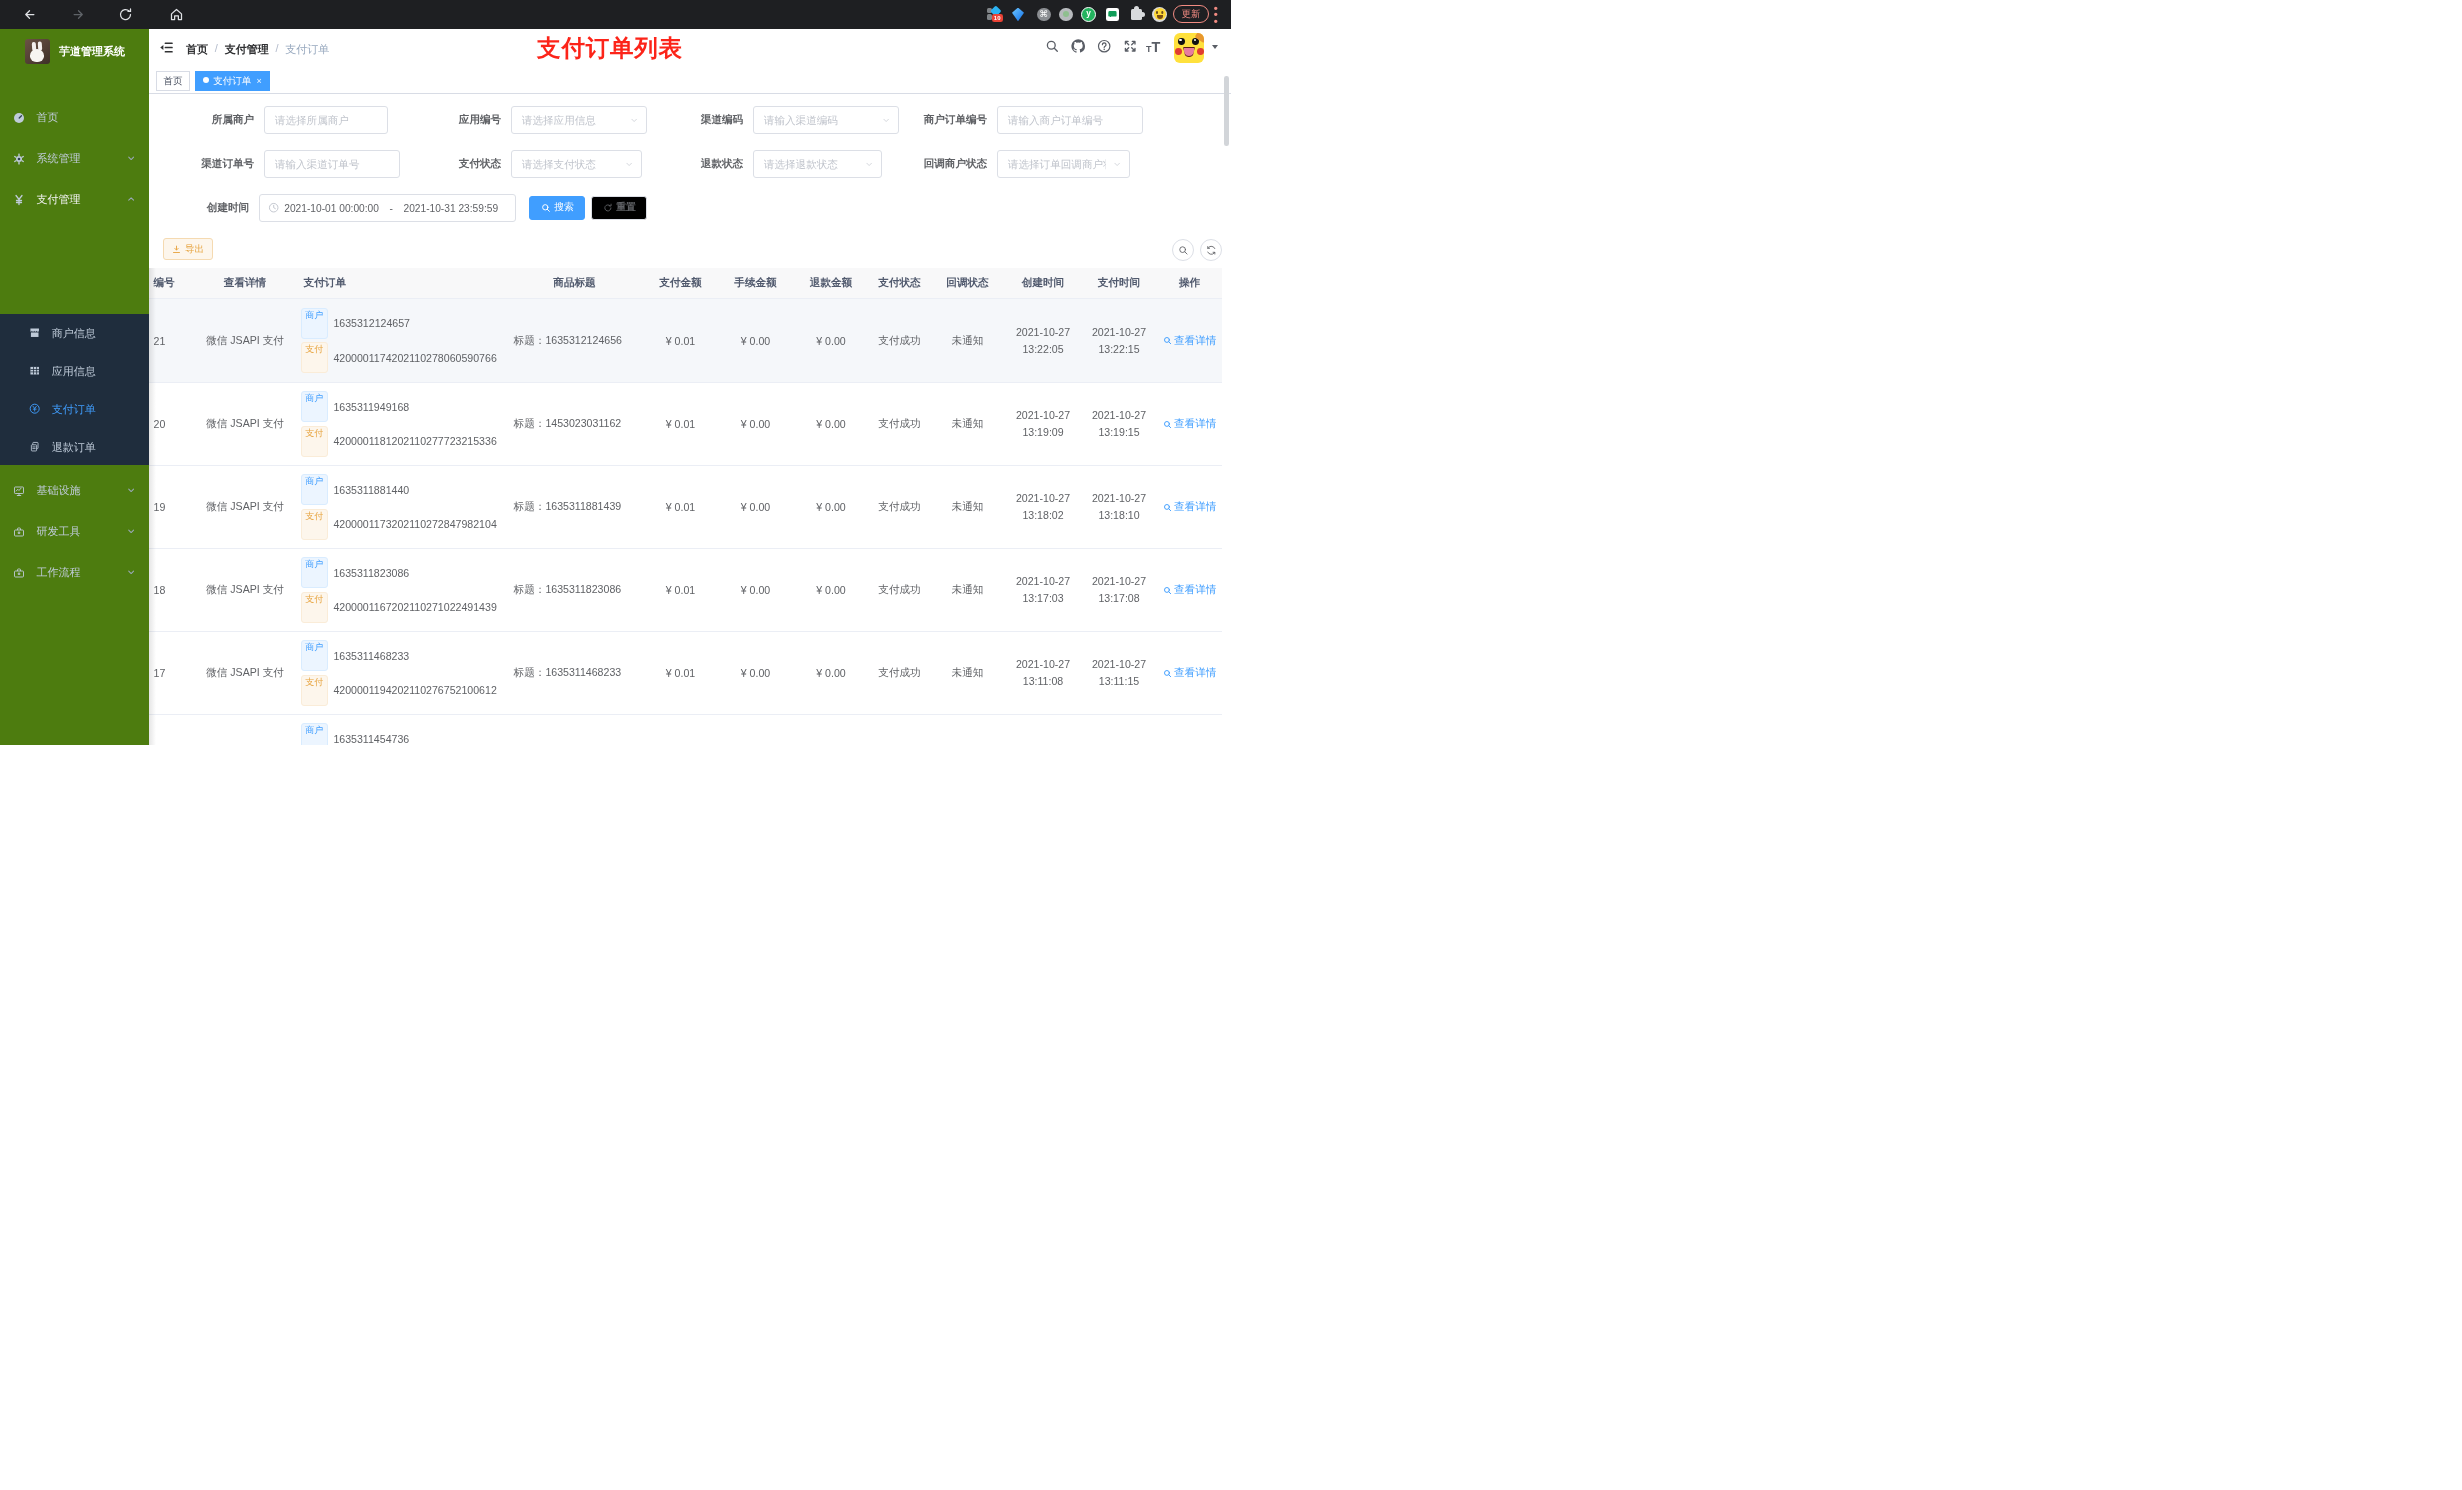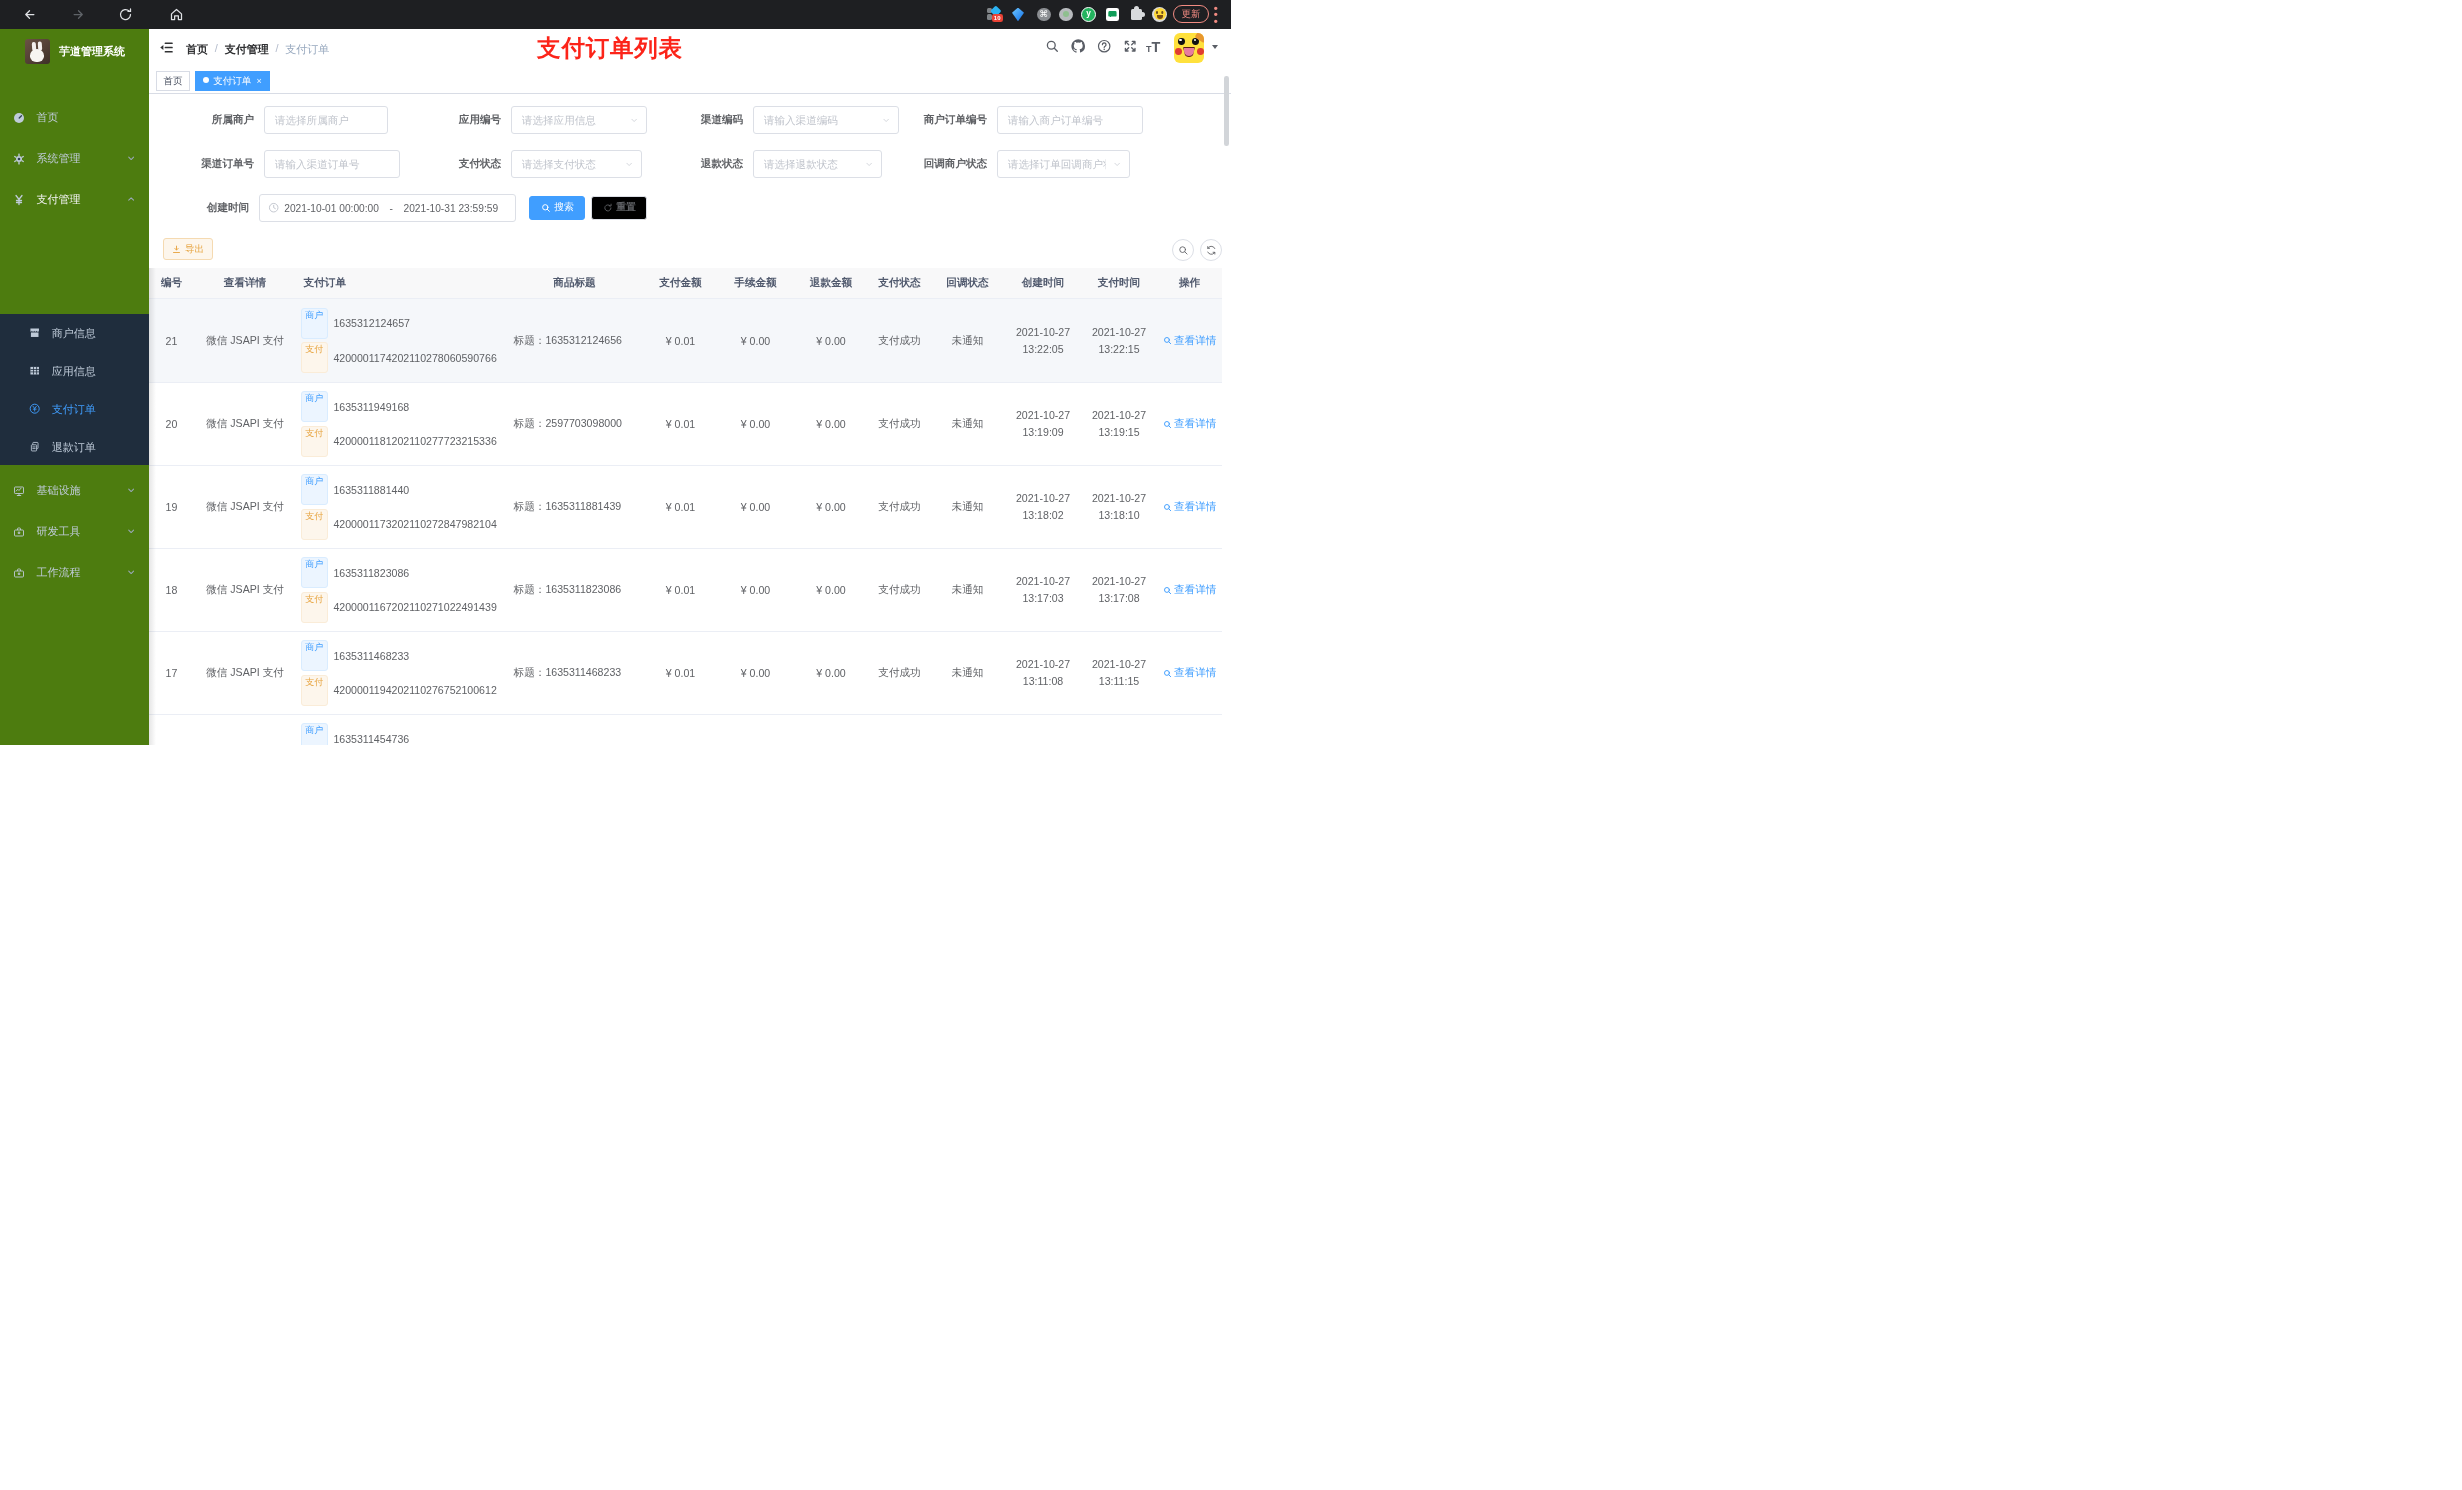--- a/index.html
+++ b/index.html
@@ -107,21 +107,21 @@
   
   #table { position:absolute; left:149px; top:268px; width:1073px; }
   #table::before { content:""; position:absolute; left:0; top:0; bottom:0; width:6.8px; background:linear-gradient(90deg,rgba(0,0,0,.10),rgba(0,0,0,0)); z-index:3; pointer-events:none; }
   .t-head { display:grid; grid-template-columns:45px 102px 210px 137px 75px 75px 76px 61px 75px 76px 76px 1fr; height:31px; background:#f8f8f9; border-bottom:0.8px solid #ebeef5; align-items:center; color:#515a6e; font-size:10.6px; font-weight:bold; }
   .t-row { display:grid; grid-template-columns:45px 102px 210px 137px 75px 75px 76px 61px 75px 76px 76px 1fr; height:83px; align-items:center; font-size:10.6px; color:#606266; background:#fff; }
   .t-row:first-child { background:#f5f7fa; }
   .t-row + .t-row { border-top:0.8px solid #ebeef5; }
   .td,.th { padding:0 4.5px; }
   .c-center { text-align:center; }
   .c-left { text-align:left; padding-left:7.6px; }
-  .c-no { text-align:center; overflow:hidden; }
+  .c-no { overflow:hidden; }
   .order-line { display:flex; align-items:center; margin:3.8px 0; white-space:nowrap; }
   .tag { font-size:9px; height:31px; line-height:13.6px; padding:0 3.8px; border-radius:3px; border:0.8px solid; margin-right:5.3px; flex:none; }
   .tag-blue { background:#ecf5ff; border-color:#d9ecff; color:#409eff; }
   .tag-yellow { background:#fdf6ec; border-color:#faecd8; color:#e6a23c; }
   .c-2line span { display:block; line-height:16.7px; }
   .detail-link { color:#409eff; cursor:pointer; display:inline-flex; align-items:center; white-space:nowrap; text-decoration:none; }
   .detail-link svg { width:9px; height:9px; margin-right:2.3px; }
 
   #v-scrollbar { left:1224px; top:76px; width:4.5px; height:70px; border-radius:2.3px; background:#d2d5d9; }
 </style>
@@ -483,21 +483,21 @@
         <div class="td">
           <div class="order-line">
             <span class="tag tag-blue">商户</span>
             <span>1635311949168</span>
           </div>
           <div class="order-line">
             <span class="tag tag-yellow">支付</span>
             <span>4200001181202110277723215336</span>
           </div>
         </div>
-        <div class="td c-left"><span>标题：2597703098000</span></div>
+        <div class="td c-left"><span>标题：1453023031162</span></div>
         <div class="td c-center"><span>¥ 0.01</span></div>
         <div class="td c-center"><span>¥ 0.00</span></div>
         <div class="td c-center"><span>¥ 0.00</span></div>
         <div class="td c-center"><span>支付成功</span></div>
         <div class="td c-center"><span>未通知</span></div>
         <div class="td c-center c-2line">
           <span>2021-10-27</span>
           <span>13:19:09</span>
         </div>
         <div class="td c-center c-2line">

